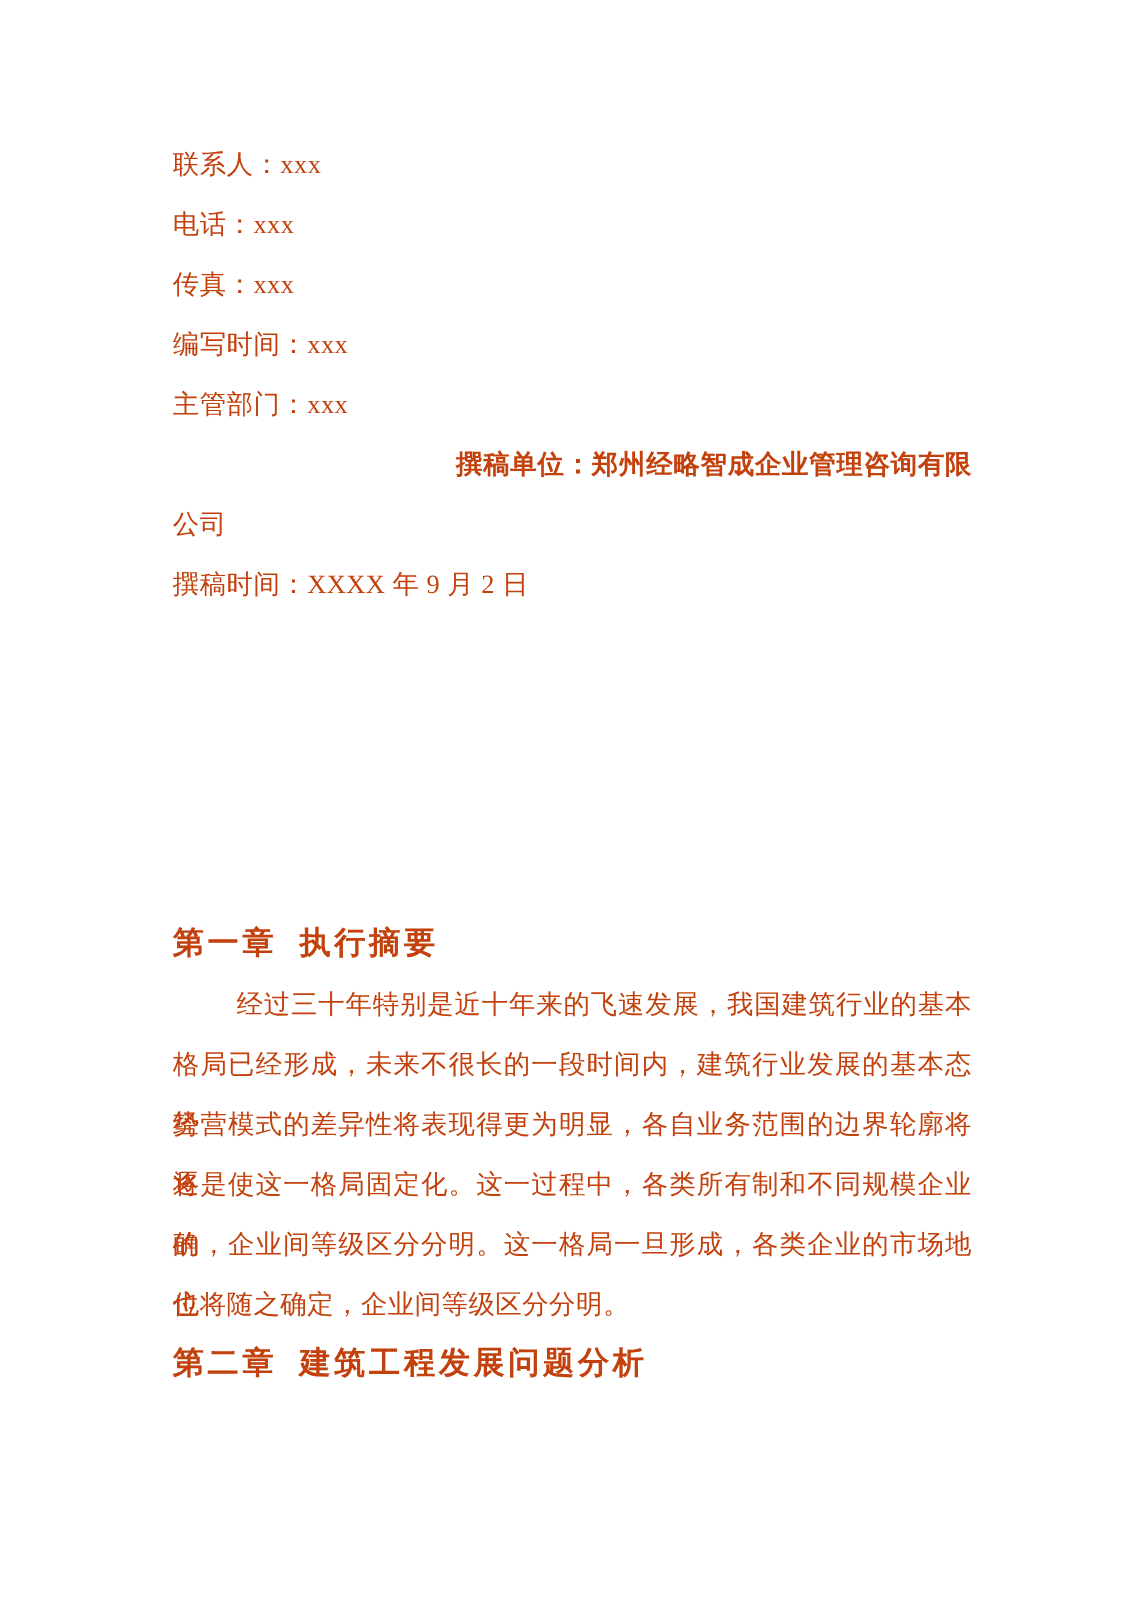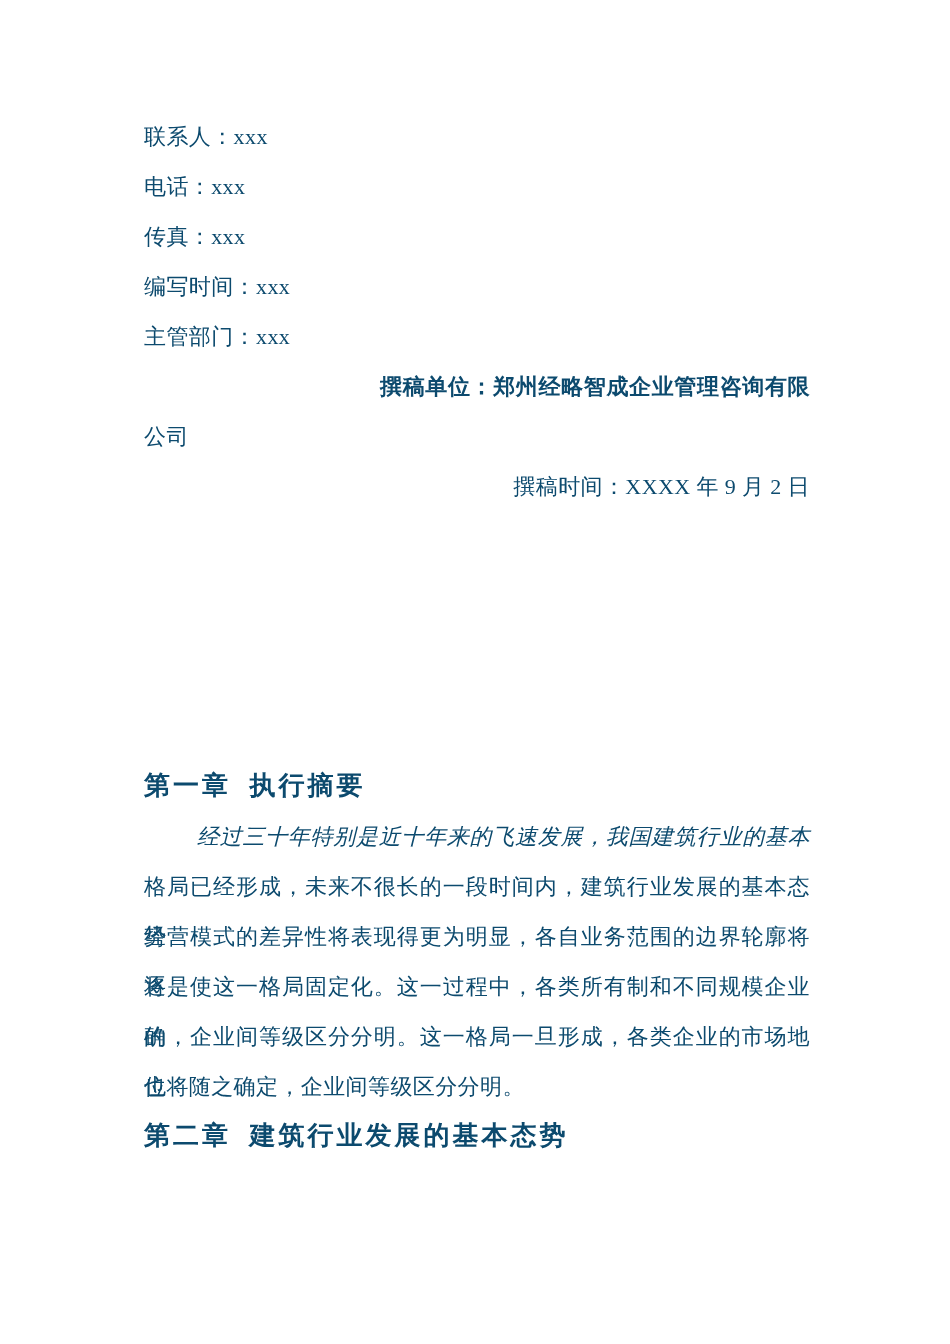--- a/index.html
+++ b/index.html
@@ -7,48 +7,46 @@
     padding: 0;
     background: #ffffff;
   }
   .page {
     position: relative;
     width: 950px;
     height: 1344px;
     background: #ffffff;
     box-sizing: border-box;
     padding: 112px 140px 0 144px;
-    color: #0c4a6e;
+    color: #c2410c;
     font-family: "Liberation Serif", "DejaVu Serif", serif;
     font-size: 22px;
     letter-spacing: 0.4px;
   }
   .line {
     height: 50px;
     line-height: 50px;
     white-space: nowrap;
     overflow: visible;
   }
   
   .j {
     white-space: normal;
     text-align: justify;
     text-align-last: justify;
     text-justify: inter-character;
   }
   .indent {
     padding-left: 53px;
-    font-style: italic;
   }
   .byline-unit {
     padding-left: 236px;
     font-weight: bold;
   }
   .date-line {
-    text-align: right;
   }
   .heading {
     margin: 0;
     height: 50px;
     line-height: 50px;
     font-family: Liberation Mono, monospace;
     font-weight: bold;
     font-size: 26px;
     letter-spacing: 3px;
     white-space: nowrap;
@@ -76,15 +74,15 @@
 
   <h2 class="heading">第一章 执行摘要</h2>
 
   <div class="line j indent">经过三十年特别是近十年来的飞速发展，我国建筑行业的基本</div>
   <div class="line j">格局已经形成，未来不很长的一段时间内，建筑行业发展的基本态势</div>
   <div class="line j">经营模式的差异性将表现得更为明显，各自业务范围的边界轮廓将逐</div>
   <div class="line j">将是使这一格局固定化。这一过程中，各类所有制和不同规模企业的</div>
   <div class="line j">确，企业间等级区分分明。这一格局一旦形成，各类企业的市场地位</div>
   <div class="line">也将随之确定，企业间等级区分分明。</div>
 
-  <h2 class="heading">第二章 建筑行业发展的基本态势</h2>
+  <h2 class="heading">第二章 建筑工程发展问题分析</h2>
 
 </div>
 
 </body></html>

